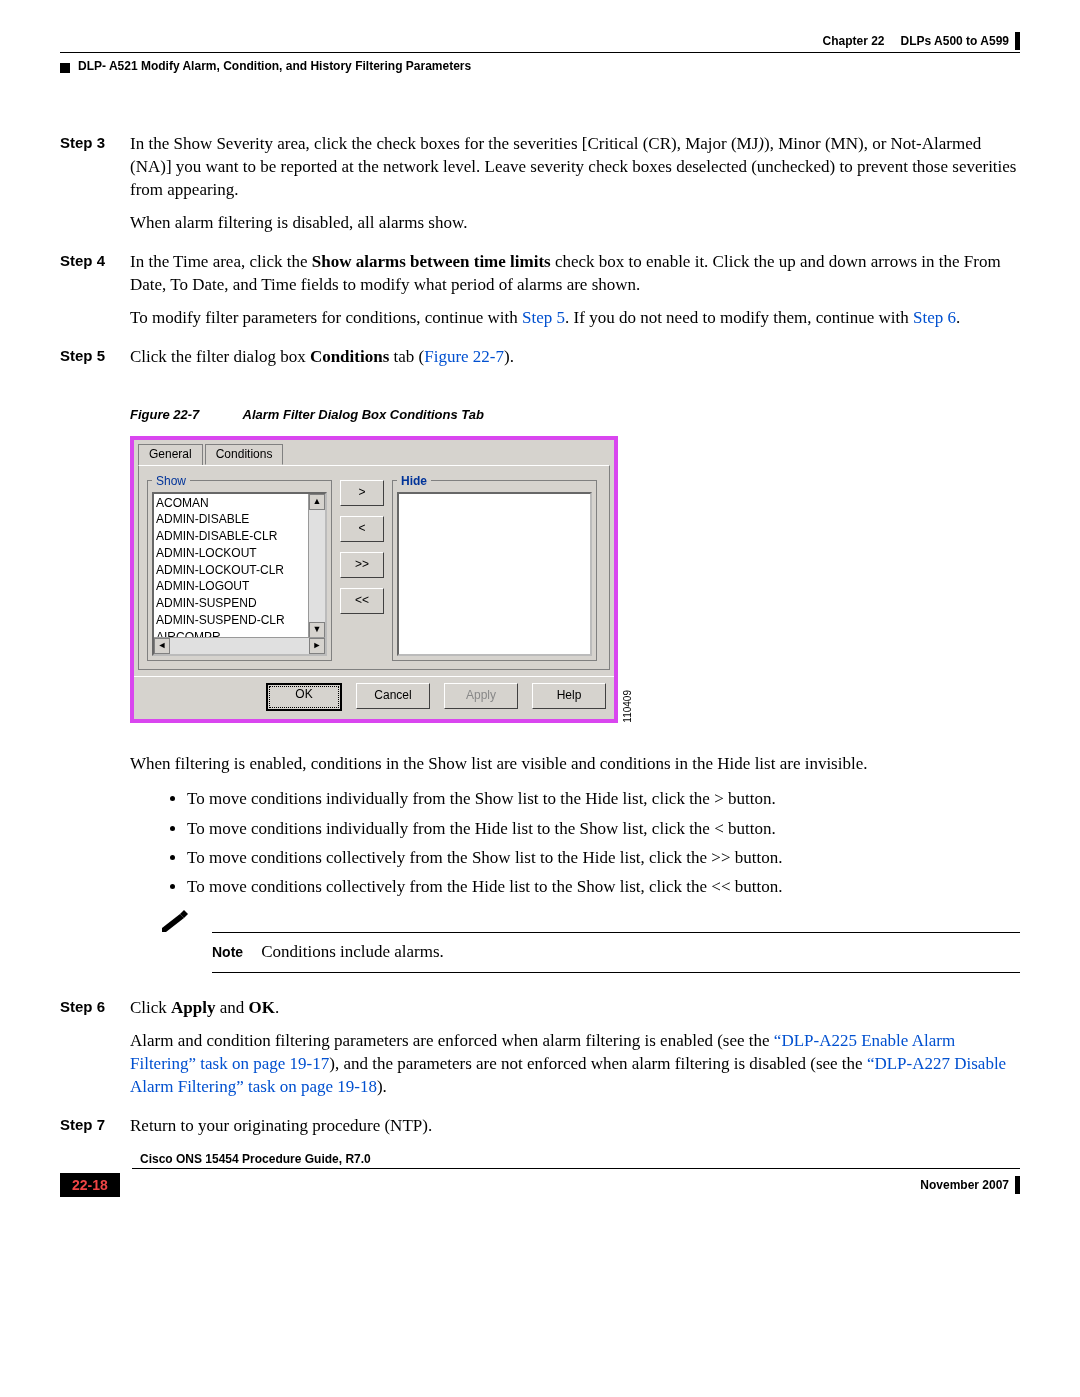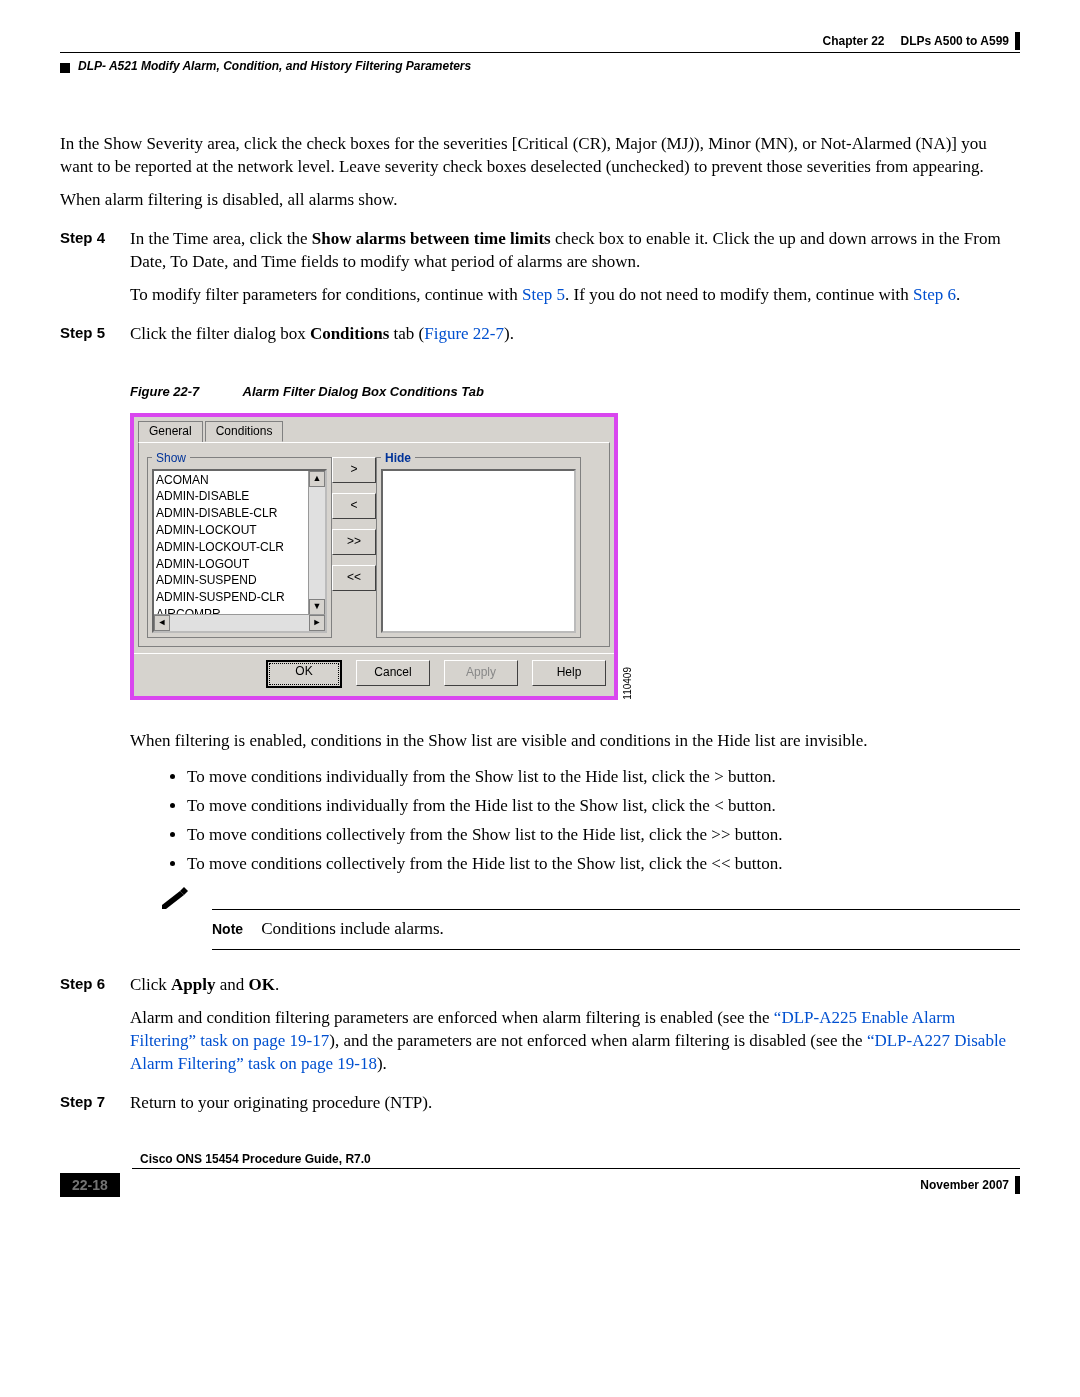--- a/index.html
+++ b/index.html
@@ -28,21 +28,20 @@
     font-weight: bold;
   }
   .header-row .chap { margin-right: 16px; }
   .header-bar {
     width: 5px; height: 18px; background: #000; margin-left: 6px;
   }
   .subhead {
     display: flex;
     align-items: flex-end;
     margin-top: 6px;
-    font-style: italic;
   }
   .subhead .lhs-square {
     width: 10px; height: 10px; background:#000; margin-right: 8px; margin-top:2px;
     flex: 0 0 auto;
   }
   .subhead .txt {
     font-family: Arial, Helvetica, sans-serif;
     font-size: 12px;
     font-weight: bold;
   }
@@ -112,20 +111,21 @@
     position: relative;
   }
   .tab.active { background: #d6d3ce; border-bottom: 1px solid #d6d3ce; z-index: 2; }
   .panel {
     margin: 0 4px 6px 4px;
     border: 1px solid #808080;
     border-top: 1px solid #fff;
     padding: 8px;
     background: #d6d3ce;
     display: flex;
+    gap: 8px;
     position: relative;
   }
   fieldset.col {
     border: 1px solid #808080;
     padding: 4px;
     margin: 0;
     background: #d6d3ce;
   }
   fieldset.col legend {
     font-size: 12px;
@@ -259,21 +259,21 @@
   .footer .guide-title {
     font-family: Arial, Helvetica, sans-serif;
     font-size: 12px;
     font-weight: bold;
     padding-left: 80px;
   }
   .footer .botrow {
     display: flex; align-items: center; margin-top: 4px;
   }
   .footer .pagenum {
-    background: #000; color: #737373;
+    background: #000; color: #ef4444;
     font-family: Arial, Helvetica, sans-serif;
     font-weight: bold; font-size: 14px;
     padding: 4px 12px;
   }
   .footer .date {
     margin-left: auto;
     font-family: Arial, Helvetica, sans-serif;
     font-size: 12px; font-weight: bold;
   }
   .footer .vbar {
@@ -294,20 +294,21 @@
     <hr class="rule">
     <div class="subhead">
       <span class="lhs-square"></span>
       <span class="txt">DLP- A521 Modify Alarm, Condition, and History Filtering Parameters</span>
     </div>
   </div>
 
   <div class="content">
 
     <div class="step-block">
+      <div class="step-label">Step 3</div>
       <div class="step-body">
         <p>
           <span>In the Show Severity area, click the check boxes for the severities [Critical (CR), Major (MJ</span><span class="italic">)</span><span>), Minor (MN), or Not-Alarmed (NA)] you want to be reported at the network level. Leave severity check boxes deselected (unchecked) to prevent those severities from appearing.</span>
         </p>
         <p>When alarm filtering is disabled, all alarms show.</p>
       </div>
     </div>
 
     <div class="step-block">
       <div class="step-label">Step 4</div>

